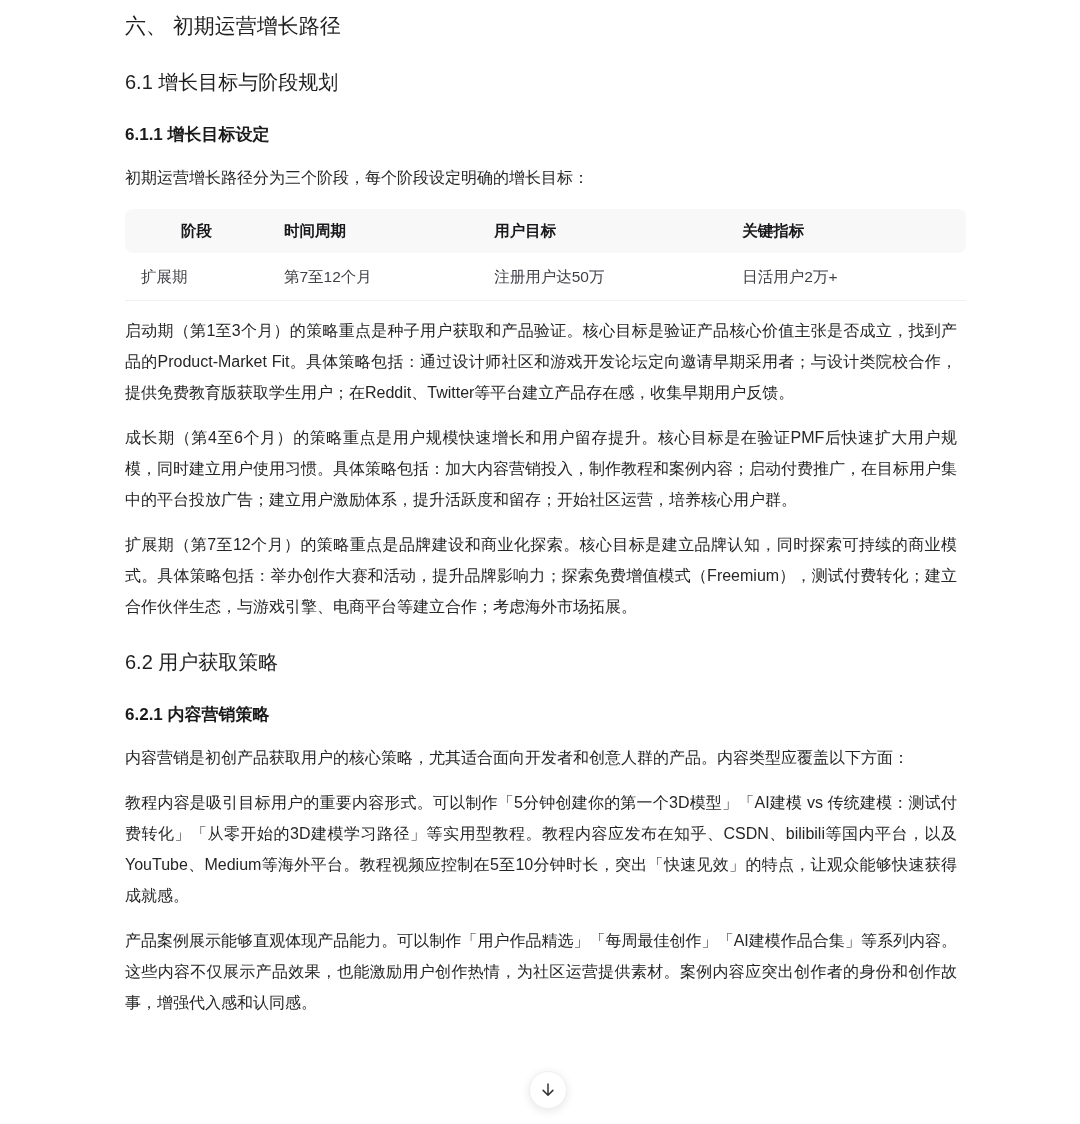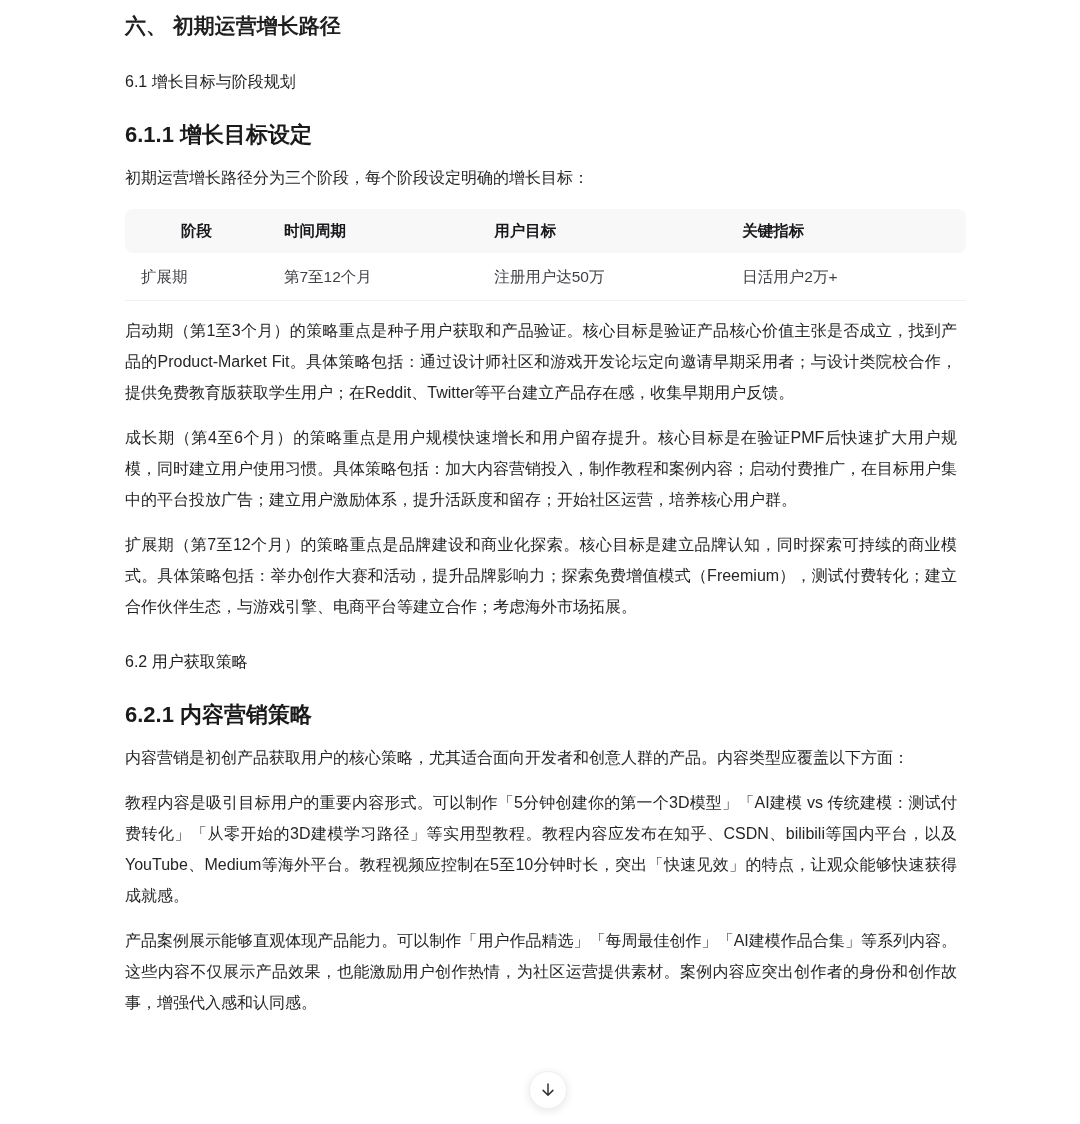--- a/index.html
+++ b/index.html
@@ -16,33 +16,33 @@
     color: #212121;
   }
   .doc {
     width: 832px;
     margin-left: 125px;
     padding-top: 4px;
   }
   .h2 {
     font-size: 21px;
     line-height: 32px;
-    font-weight: 700;
+    font-weight: 400;
     margin: 6px 0 0 0;
     color: #1f1f1f;
   }
   .h3 {
-    font-size: 16px;
+    font-size: 20px;
     line-height: 30px;
     font-weight: 400;
     margin: 25px 0 0 0;
     color: #1f1f1f;
   }
   .h4 {
-    font-size: 22px;
+    font-size: 17px;
     line-height: 26px;
     font-weight: 700;
     margin: 25px 0 0 0;
     color: #1a1a1a;
   }
   .para {
     font-size: 16px;
     line-height: 31px;
     margin: 14px 0 0 0;
     text-align: justify;

